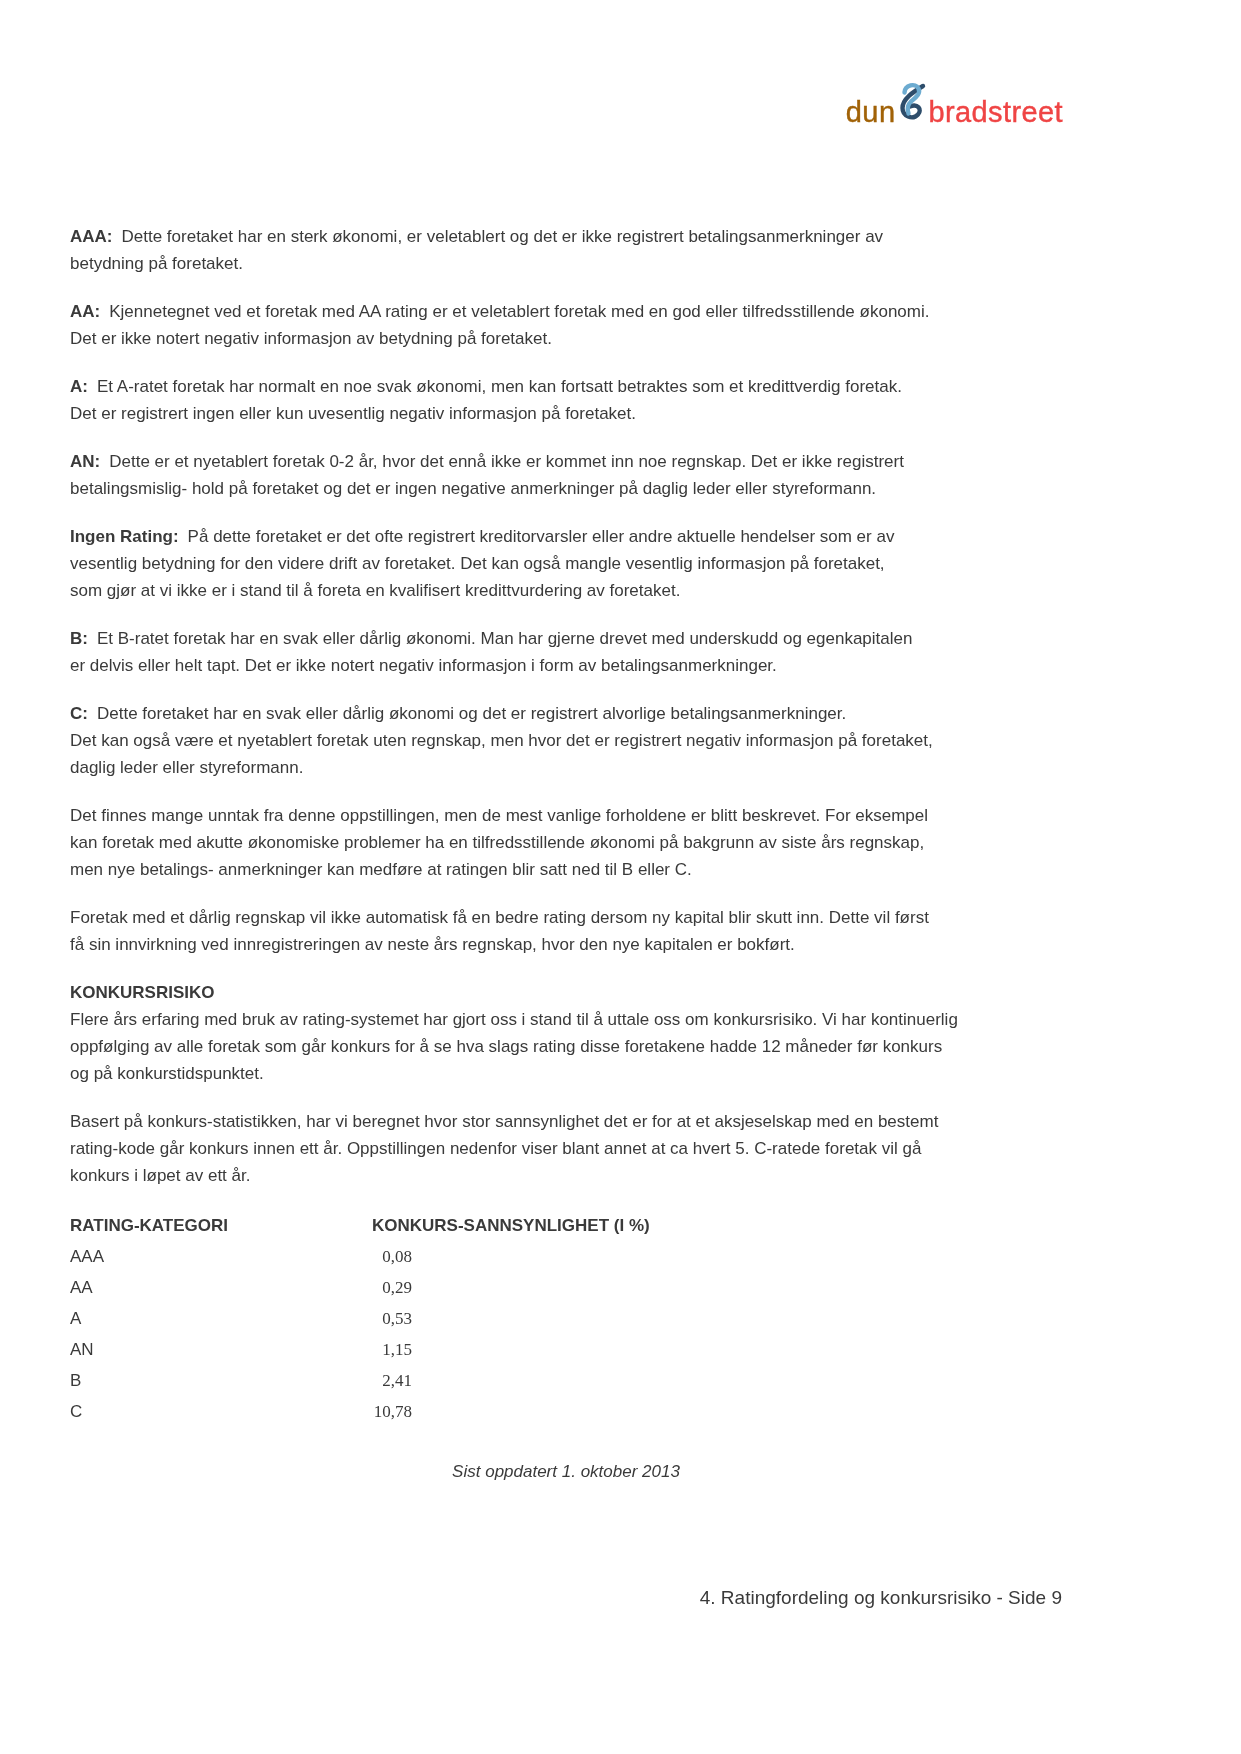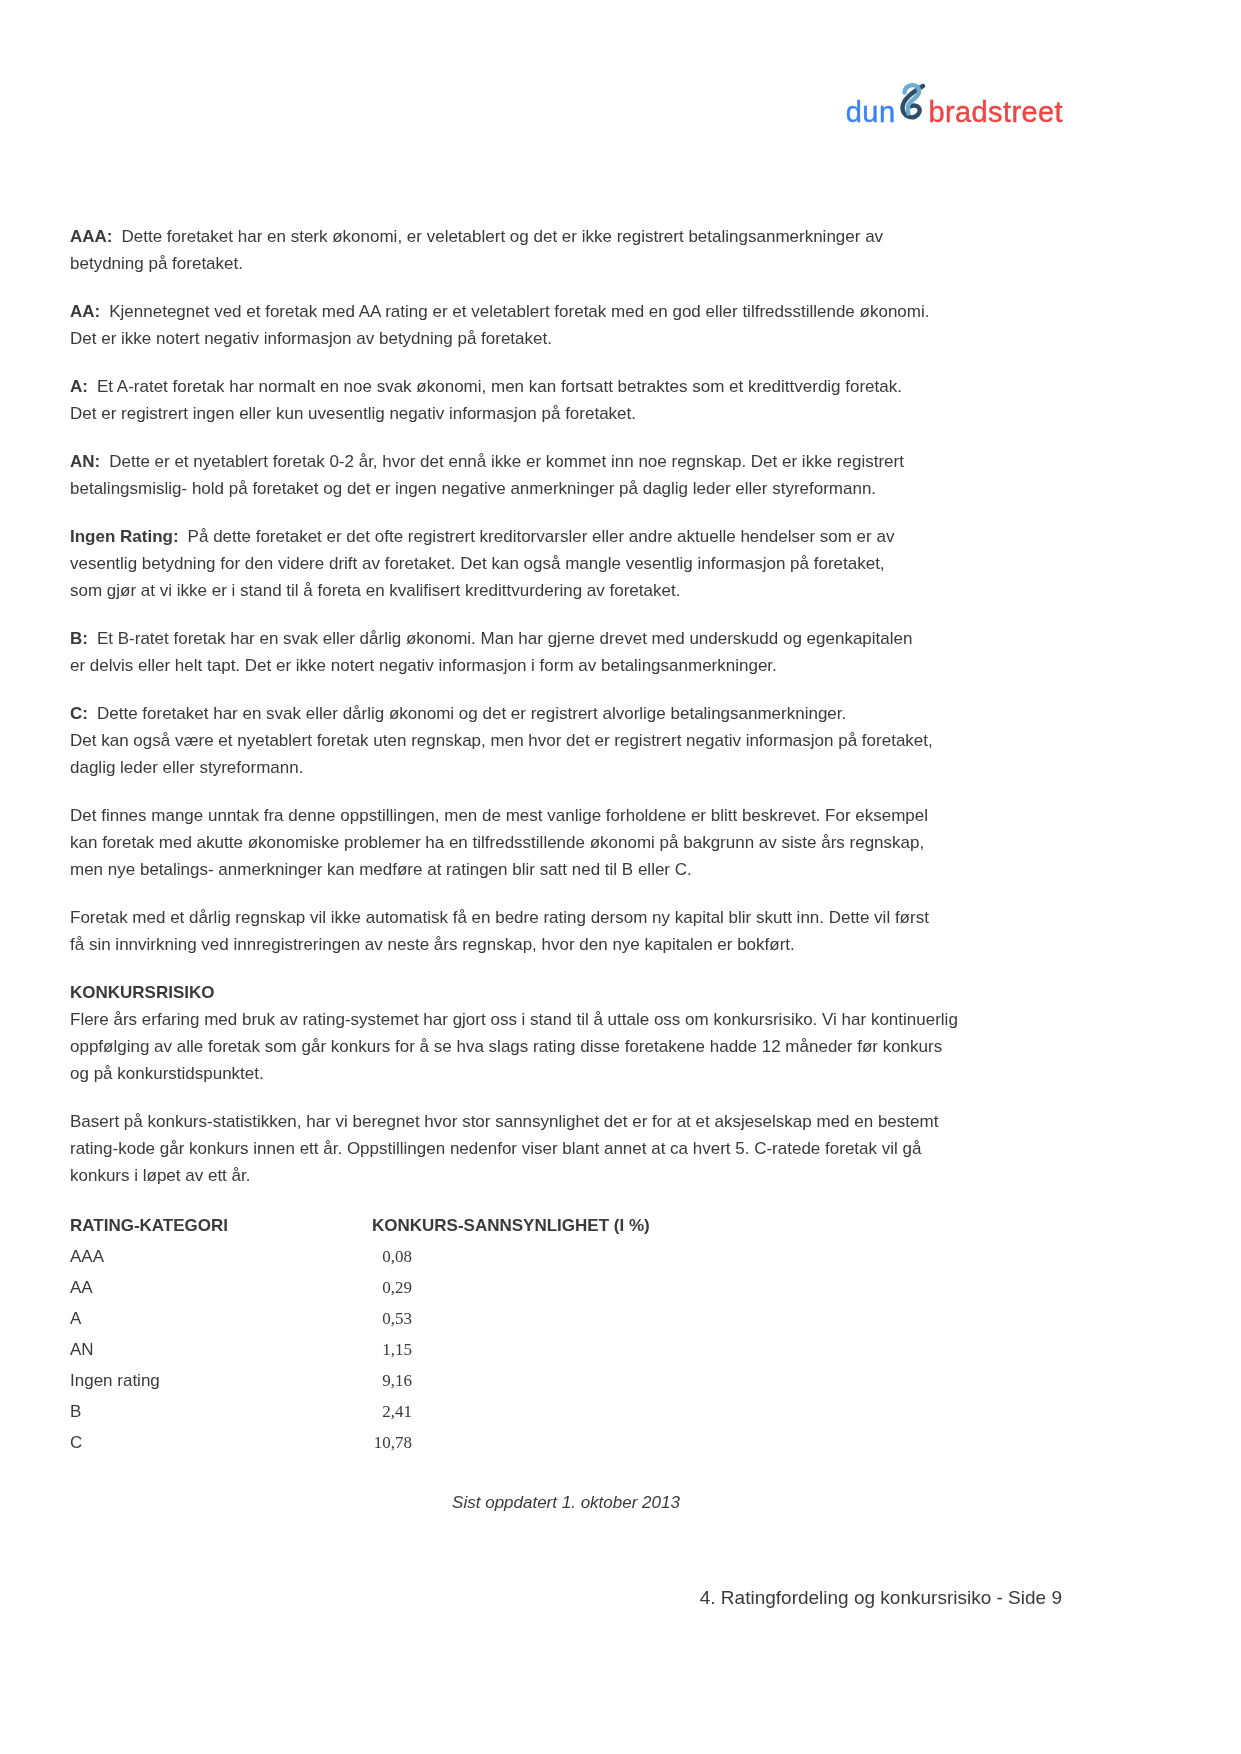--- a/index.html
+++ b/index.html
@@ -13,21 +13,21 @@
   }
   .page { position: absolute; inset: 0; background: #ffffff; }
 
   
   .logo {
     position: absolute; top: 82px; right: 178px;
     display: flex; align-items: baseline;
     font-size: 29px; line-height: 34px; letter-spacing: 0.4px;
     -webkit-text-stroke: 0.4px currentColor;
   }
-  .logo-dun { color: #3b82f6; }
+  .logo-dun { color: #a16207; }
   .logo-bradstreet { color: #ef4444; }
   .amp-svg { margin: 0 1px -7px 2px; }
 
   
   .content {
     position: absolute; left: 70px; top: 223px; width: 992px;
     font-size: 17px; line-height: 27px;
   }
   .para { margin: 0 0 21px 0; white-space: pre-line; }
   .lead { font-weight: bold; margin-right: 9px; }
@@ -117,24 +117,20 @@
       </div>
       <div class="trow">
         <span class="cat">A</span>
         <span class="prob">0,53</span>
       </div>
       <div class="trow">
         <span class="cat">AN</span>
         <span class="prob">1,15</span>
       </div>
       <div class="trow">
-        <span class="cat">Ingen rating</span>
-        <span class="prob">9,16</span>
-      </div>
-      <div class="trow">
         <span class="cat">B</span>
         <span class="prob">2,41</span>
       </div>
       <div class="trow">
         <span class="cat">C</span>
         <span class="prob">10,78</span>
       </div>
     </div>
 
     <p class="updated">Sist oppdatert 1. oktober 2013</p>

